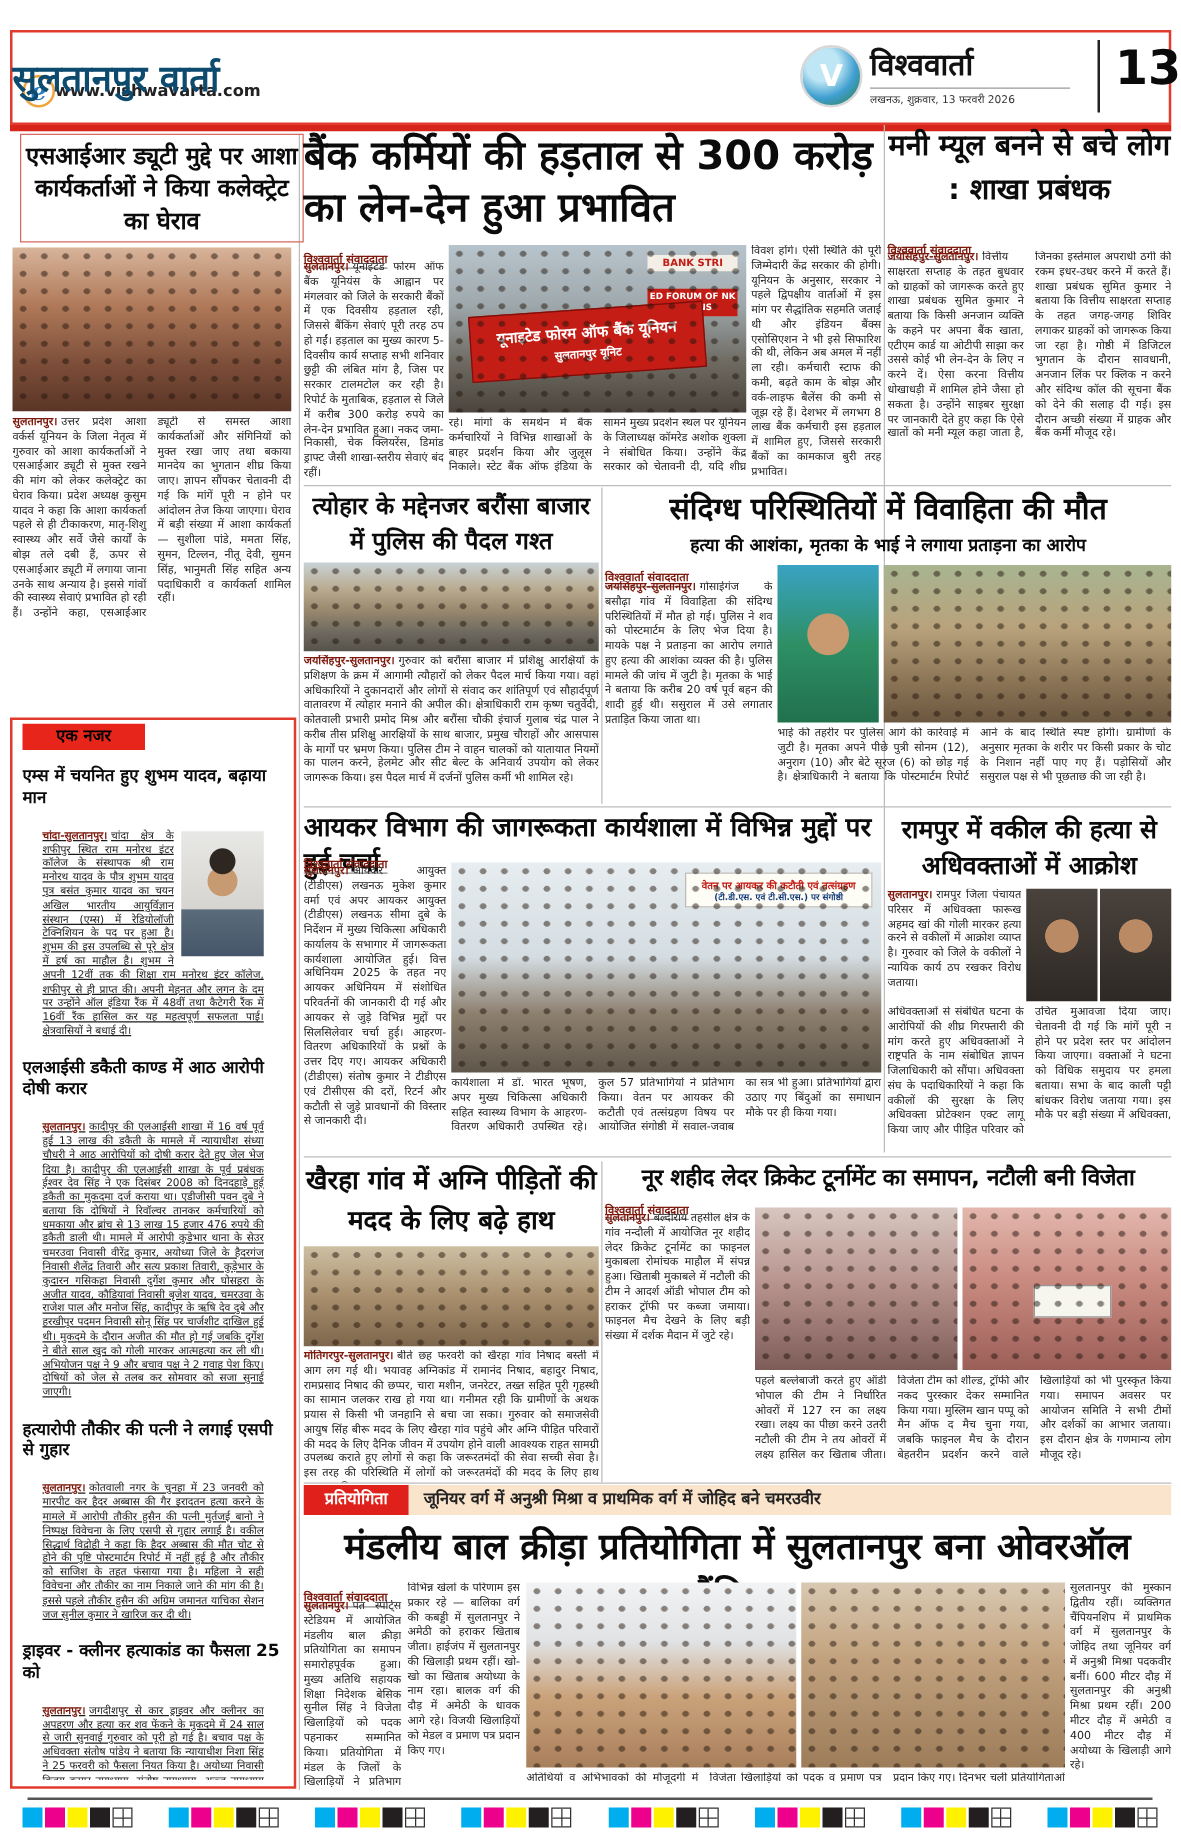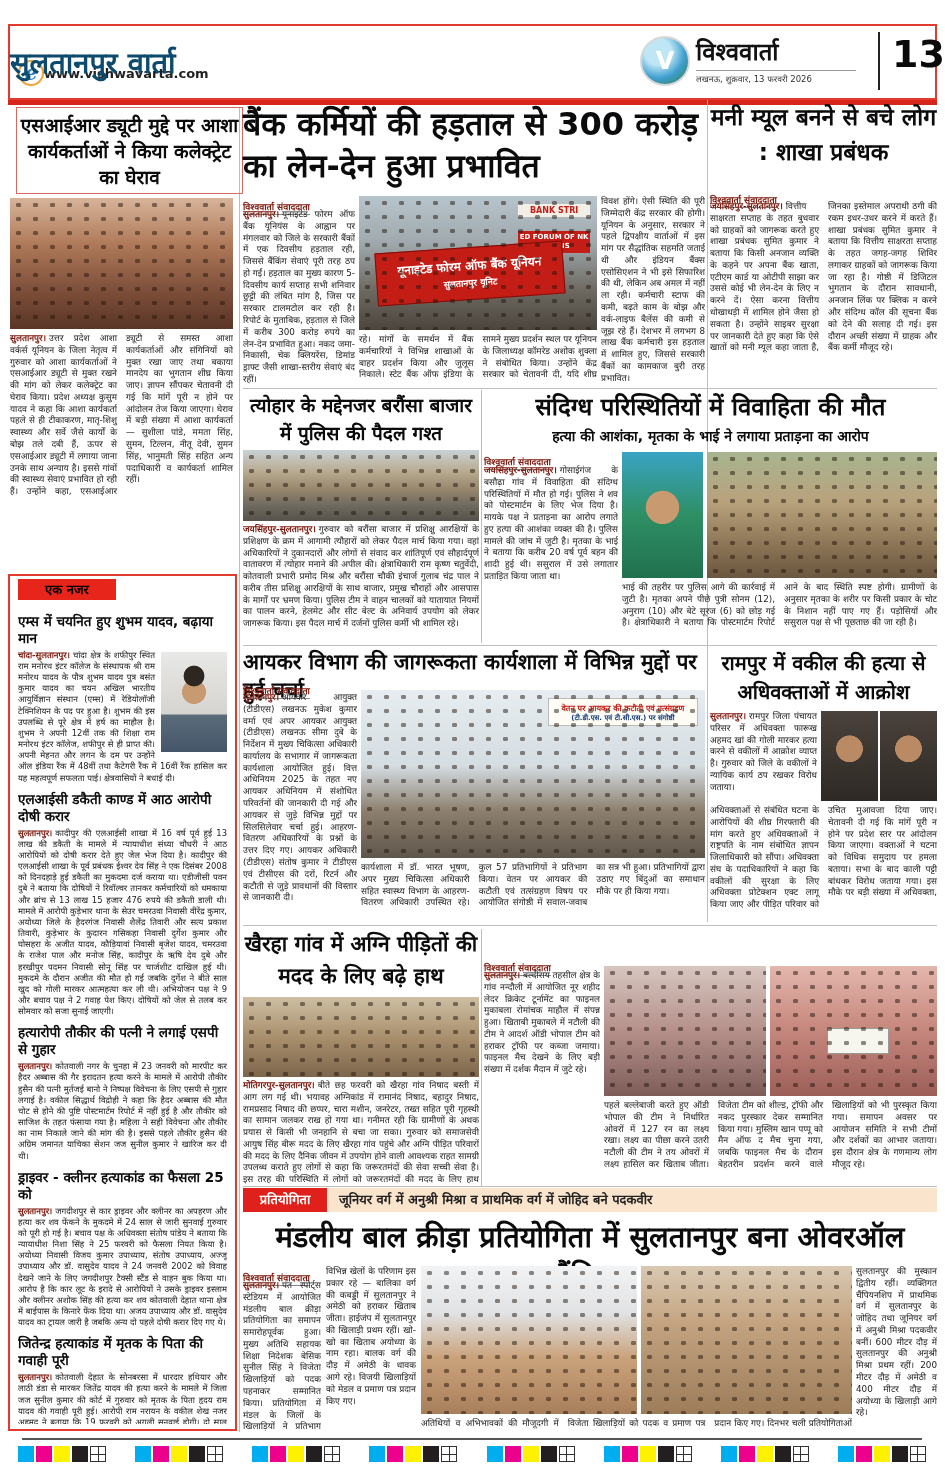--- a/index.html
+++ b/index.html
@@ -72,21 +72,21 @@
   .tax-banner{position:absolute;right:2%;top:5%;width:42%;background:#fdfdf6;border:1px solid #bbb;
               text-align:center;padding:3px 2px;}
   .tax-banner .tb1{display:block;color:#c41d16;font-size:8px;font-weight:800;}
   .tax-banner .tb2{display:block;color:#143a7a;font-size:7px;font-weight:700;}
   
   .ek-box{position:absolute;left:8px;top:574px;width:225px;height:853px;border:2px solid #e23b2e;background:#fff;}
   .ek-chip{position:absolute;left:8px;top:3px;width:98px;height:21px;background:#e8251a;color:#000000;
            font-size:13px;font-weight:800;text-align:center;line-height:21px;}
   .ek-content{position:absolute;left:8px;right:8px;top:30px;bottom:5px;overflow:hidden;}
   .ek-content h3{font-size:13.5px;font-weight:800;margin:7px 0 3px 0;line-height:1.25;color:#0b0b0b;}
-  .ek-content p{margin:0;font-size:8.4px;line-height:1.33;text-align:justify;color:#1c1c1c;}
+  .ek-content p{margin:16px;font-size:8.4px;line-height:1.33;text-align:justify;color:#1c1c1c;text-decoration:underline;}
   .ek-portrait{float:right;width:66px;height:100px;margin:2px 0 3px 6px;}
   
   .kicker-chip{position:absolute;left:243px;top:1188px;width:84px;height:24px;background:#e0201a;color:#fff;
                font-size:13px;font-weight:800;text-align:center;line-height:24px;}
   .kicker-bar{position:absolute;left:327px;top:1188px;width:610px;height:24px;background:#fbe4cc;
               font-size:13px;font-weight:800;color:#232323;line-height:24px;padding-left:12px;box-sizing:border-box;}
   
   .marks{position:absolute;left:18px;top:1446px;width:908px;height:18px;display:flex;justify-content:space-between;}
   .mgrp{display:flex;gap:2px;}
   .sq{width:16px;height:16px;display:inline-block;}
@@ -212,34 +212,35 @@
   <div class="photo ph-lawyer" style="left:821px;top:711px;width:57px;height:90px;"></div>
   <div class="photo ph-lawyer" style="left:880px;top:711px;width:57px;height:90px;"></div>
   <div class="abs body-text cols2 ovf" style="left:710px;top:805px;width:227px;height:117px;">अधिवक्ताओं से संबंधित घटना के आरोपियों की शीघ्र गिरफ्तारी की मांग करते हुए अधिवक्ताओं ने राष्ट्रपति के नाम संबोधित ज्ञापन जिलाधिकारी को सौंपा। अधिवक्ता संघ के पदाधिकारियों ने कहा कि वकीलों की सुरक्षा के लिए अधिवक्ता प्रोटेक्शन एक्ट लागू किया जाए और पीड़ित परिवार को उचित मुआवजा दिया जाए। चेतावनी दी गई कि मांगें पूरी न होने पर प्रदेश स्तर पर आंदोलन किया जाएगा। वक्ताओं ने घटना को विधिक समुदाय पर हमला बताया। सभा के बाद काली पट्टी बांधकर विरोध जताया गया। इस मौके पर बड़ी संख्या में अधिवक्ता, कर्मचारी एवं वादकारी उपस्थित रहे।</div>
 
   <div class="abs hl center" style="left:243px;top:929px;width:236px;height:64px;font-size:21px;line-height:1.5;">खैरहा गांव में अग्नि पीड़ितों की मदद के लिए बढ़े हाथ</div>
   <div class="photo ph-khairaha dots" style="left:243px;top:997px;width:236px;height:80px;"></div>
   <div class="abs body-text ovf" style="left:243px;top:1080px;width:236px;height:106px;">
     <p><b class="dateline">मोतिगरपुर-सुलतानपुर।</b><span>बीते छह फरवरी को खैरहा गांव निषाद बस्ती में आग लग गई थी। भयावह अग्निकांड में रामानंद निषाद, बहादुर निषाद, रामप्रसाद निषाद की छप्पर, चारा मशीन, जनरेटर, तख्त सहित पूरी गृहस्थी का सामान जलकर राख हो गया था। गनीमत रही कि ग्रामीणों के अथक प्रयास से किसी भी जनहानि से बचा जा सका। गुरुवार को समाजसेवी आयुष सिंह बीरू मदद के लिए खैरहा गांव पहुंचे और अग्नि पीड़ित परिवारों की मदद के लिए दैनिक जीवन में उपयोग होने वाली आवश्यक राहत सामग्री उपलब्ध कराते हुए लोगों से कहा कि जरूरतमंदों की सेवा सच्ची सेवा है। इस तरह की परिस्थिति में लोगों को जरूरतमंदों की मदद के लिए हाथ बढ़ाना चाहिए।</span></p>
   </div>
 
+  <div class="abs hl center" style="left:484px;top:929px;width:453px;height:26px;font-size:18px;letter-spacing:-0.3px;">नूर शहीद लेदर क्रिकेट टूर्नामेंट का समापन, नटौली बनी विजेता</div>
   <div class="abs" style="left:484px;top:956px;">
     <span class="byline">विश्ववार्ता संवाददाता</span>
   </div>
   <div class="abs body-text ovf" style="left:484px;top:970px;width:116px;height:216px;">
     <p><b class="dateline">सुलतानपुर।</b><span>बल्दीराय तहसील क्षेत्र के गांव नन्दौली में आयोजित नूर शहीद लेदर क्रिकेट टूर्नामेंट का फाइनल मुकाबला रोमांचक माहौल में संपन्न हुआ। खिताबी मुकाबले में नटौली की टीम ने आदर्श ऑडी भोपाल टीम को हराकर ट्रॉफी पर कब्जा जमाया। फाइनल मैच देखने के लिए बड़ी संख्या में दर्शक मैदान में जुटे रहे।</span></p>
   </div>
   <div class="photo ph-cricket dots" style="left:604px;top:966px;width:162px;height:130px;"></div>
   <div class="photo ph-trophy dots" style="left:770px;top:966px;width:167px;height:130px;">
     <div class="cheque"></div>
   </div>
   <div class="abs body-text cols3 ovf" style="left:604px;top:1100px;width:333px;height:86px;">पहले बल्लेबाजी करते हुए ऑडी भोपाल की टीम ने निर्धारित ओवरों में 127 रन का लक्ष्य रखा। लक्ष्य का पीछा करने उतरी नटौली की टीम ने तय ओवरों में लक्ष्य हासिल कर खिताब जीता। विजेता टीम को शील्ड, ट्रॉफी और नकद पुरस्कार देकर सम्मानित किया गया। मुस्लिम खान पप्पू को मैन ऑफ द मैच चुना गया, जबकि फाइनल मैच के दौरान बेहतरीन प्रदर्शन करने वाले खिलाड़ियों को भी पुरस्कृत किया गया। समापन अवसर पर आयोजन समिति ने सभी टीमों और दर्शकों का आभार जताया। इस दौरान क्षेत्र के गणमान्य लोग मौजूद रहे।</div>
 
   <div class="kicker-chip">प्रतियोगिता</div>
-  <div class="kicker-bar">जूनियर वर्ग में अनुश्री मिश्रा व प्राथमिक वर्ग में जोहिद बने पदकवीर</div>
+  <div class="kicker-bar">जूनियर वर्ग में अनुश्री मिश्रा व प्राथमिक वर्ग में जोहिद बने चमरउवीर</div>
   <div class="abs hl center" style="left:243px;top:1216px;width:694px;height:46px;font-size:29px;">मंडलीय बाल क्रीड़ा प्रतियोगिता में सुलतानपुर बना ओवरऑल चैंपियन</div>
   <div class="abs" style="left:243px;top:1266px;">
     <span class="byline">विश्ववार्ता संवाददाता</span>
   </div>
   <div class="abs body-text ovf" style="left:243px;top:1280px;width:78px;height:152px;">
     <p><b class="dateline">सुलतानपुर।</b><span>पंत स्पोर्ट्स स्टेडियम में आयोजित मंडलीय बाल क्रीड़ा प्रतियोगिता का समापन समारोहपूर्वक हुआ। मुख्य अतिथि सहायक शिक्षा निदेशक बेसिक सुनील सिंह ने विजेता खिलाड़ियों को पदक पहनाकर सम्मानित किया। प्रतियोगिता में मंडल के जिलों के खिलाड़ियों ने प्रतिभाग किया। 459 अंक पाकर ओवरऑल चैंपियन बनने का गौरव सुलतानपुर को मिला। 234 अंकों के साथ अमेठी उपविजेता तथा 184 अंकों के साथ अयोध्या तीसरे स्थान पर रही।</span></p>
   </div>
   <div class="abs body-text ovf" style="left:326px;top:1266px;width:90px;height:166px;">विभिन्न खेलों के परिणाम इस प्रकार रहे — बालिका वर्ग की कबड्डी में सुलतानपुर ने अमेठी को हराकर खिताब जीता। हाईजंप में सुलतानपुर की खिलाड़ी प्रथम रहीं। खो-खो का खिताब अयोध्या के नाम रहा। बालक वर्ग की दौड़ में अमेठी के धावक आगे रहे। विजयी खिलाड़ियों को मेडल व प्रमाण पत्र प्रदान किए गए।</div>
   <div class="photo ph-tent dots" style="left:421px;top:1266px;width:216px;height:148px;"></div>
   <div class="photo ph-action dots" style="left:641px;top:1266px;width:211px;height:148px;"></div>

